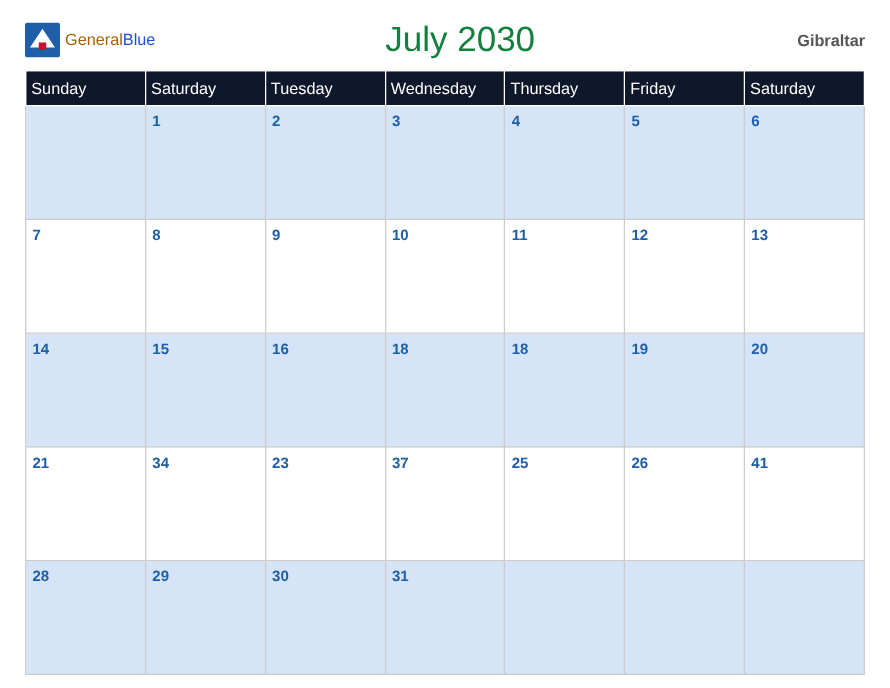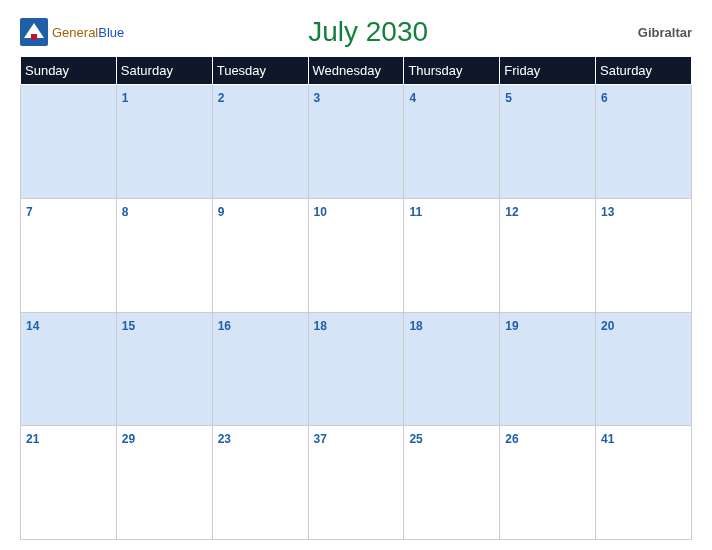--- a/index.html
+++ b/index.html
@@ -151,21 +151,30 @@
         <td><span class="day-num">14</span></td>
         <td><span class="day-num">15</span></td>
         <td><span class="day-num">16</span></td>
         <td><span class="day-num">18</span></td>
         <td><span class="day-num">18</span></td>
         <td><span class="day-num">19</span></td>
         <td><span class="day-num">20</span></td>
       </tr>
       <tr class="row-4">
         <td><span class="day-num">21</span></td>
-        <td><span class="day-num">29</span></td>
+        <td><span class="day-num">34</span></td>
         <td><span class="day-num">23</span></td>
         <td><span class="day-num">37</span></td>
         <td><span class="day-num">25</span></td>
         <td><span class="day-num">26</span></td>
         <td><span class="day-num">41</span></td>
       </tr>
+      <tr class="row-5">
+        <td><span class="day-num">28</span></td>
+        <td><span class="day-num">29</span></td>
+        <td><span class="day-num">30</span></td>
+        <td><span class="day-num">31</span></td>
+        <td></td>
+        <td></td>
+        <td></td>
+      </tr>
     </tbody>
 </table>
 
 </body></html>

